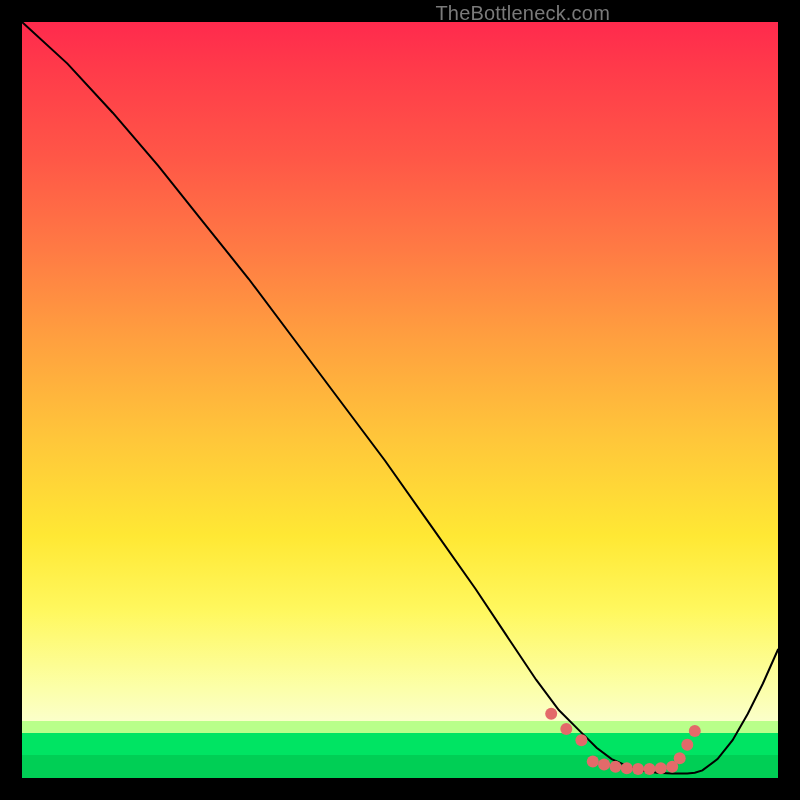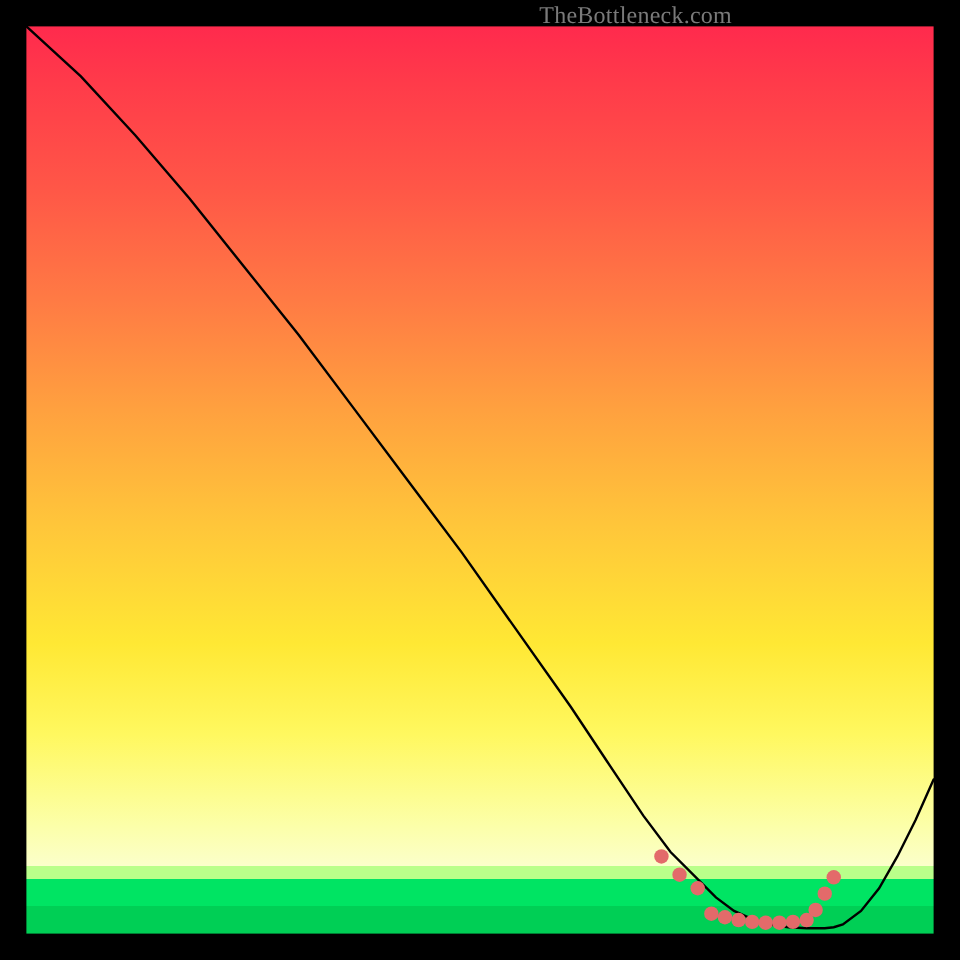--- a/index.html
+++ b/index.html
@@ -8,21 +8,20 @@
     width: 800px;
     height: 800px;
     background: #000;
     font-family: Arial, Helvetica, sans-serif;
     overflow: hidden;
   }
   .stage {
     position: relative;
     width: 636px;
     height: 800px;
-    font-family: Liberation Serif, serif;
   }
   .plot {
     position: absolute;
     left: 22px;
     top: 22px;
     width: 756px;
     height: 756px;
     
     background: linear-gradient(
       to bottom,

